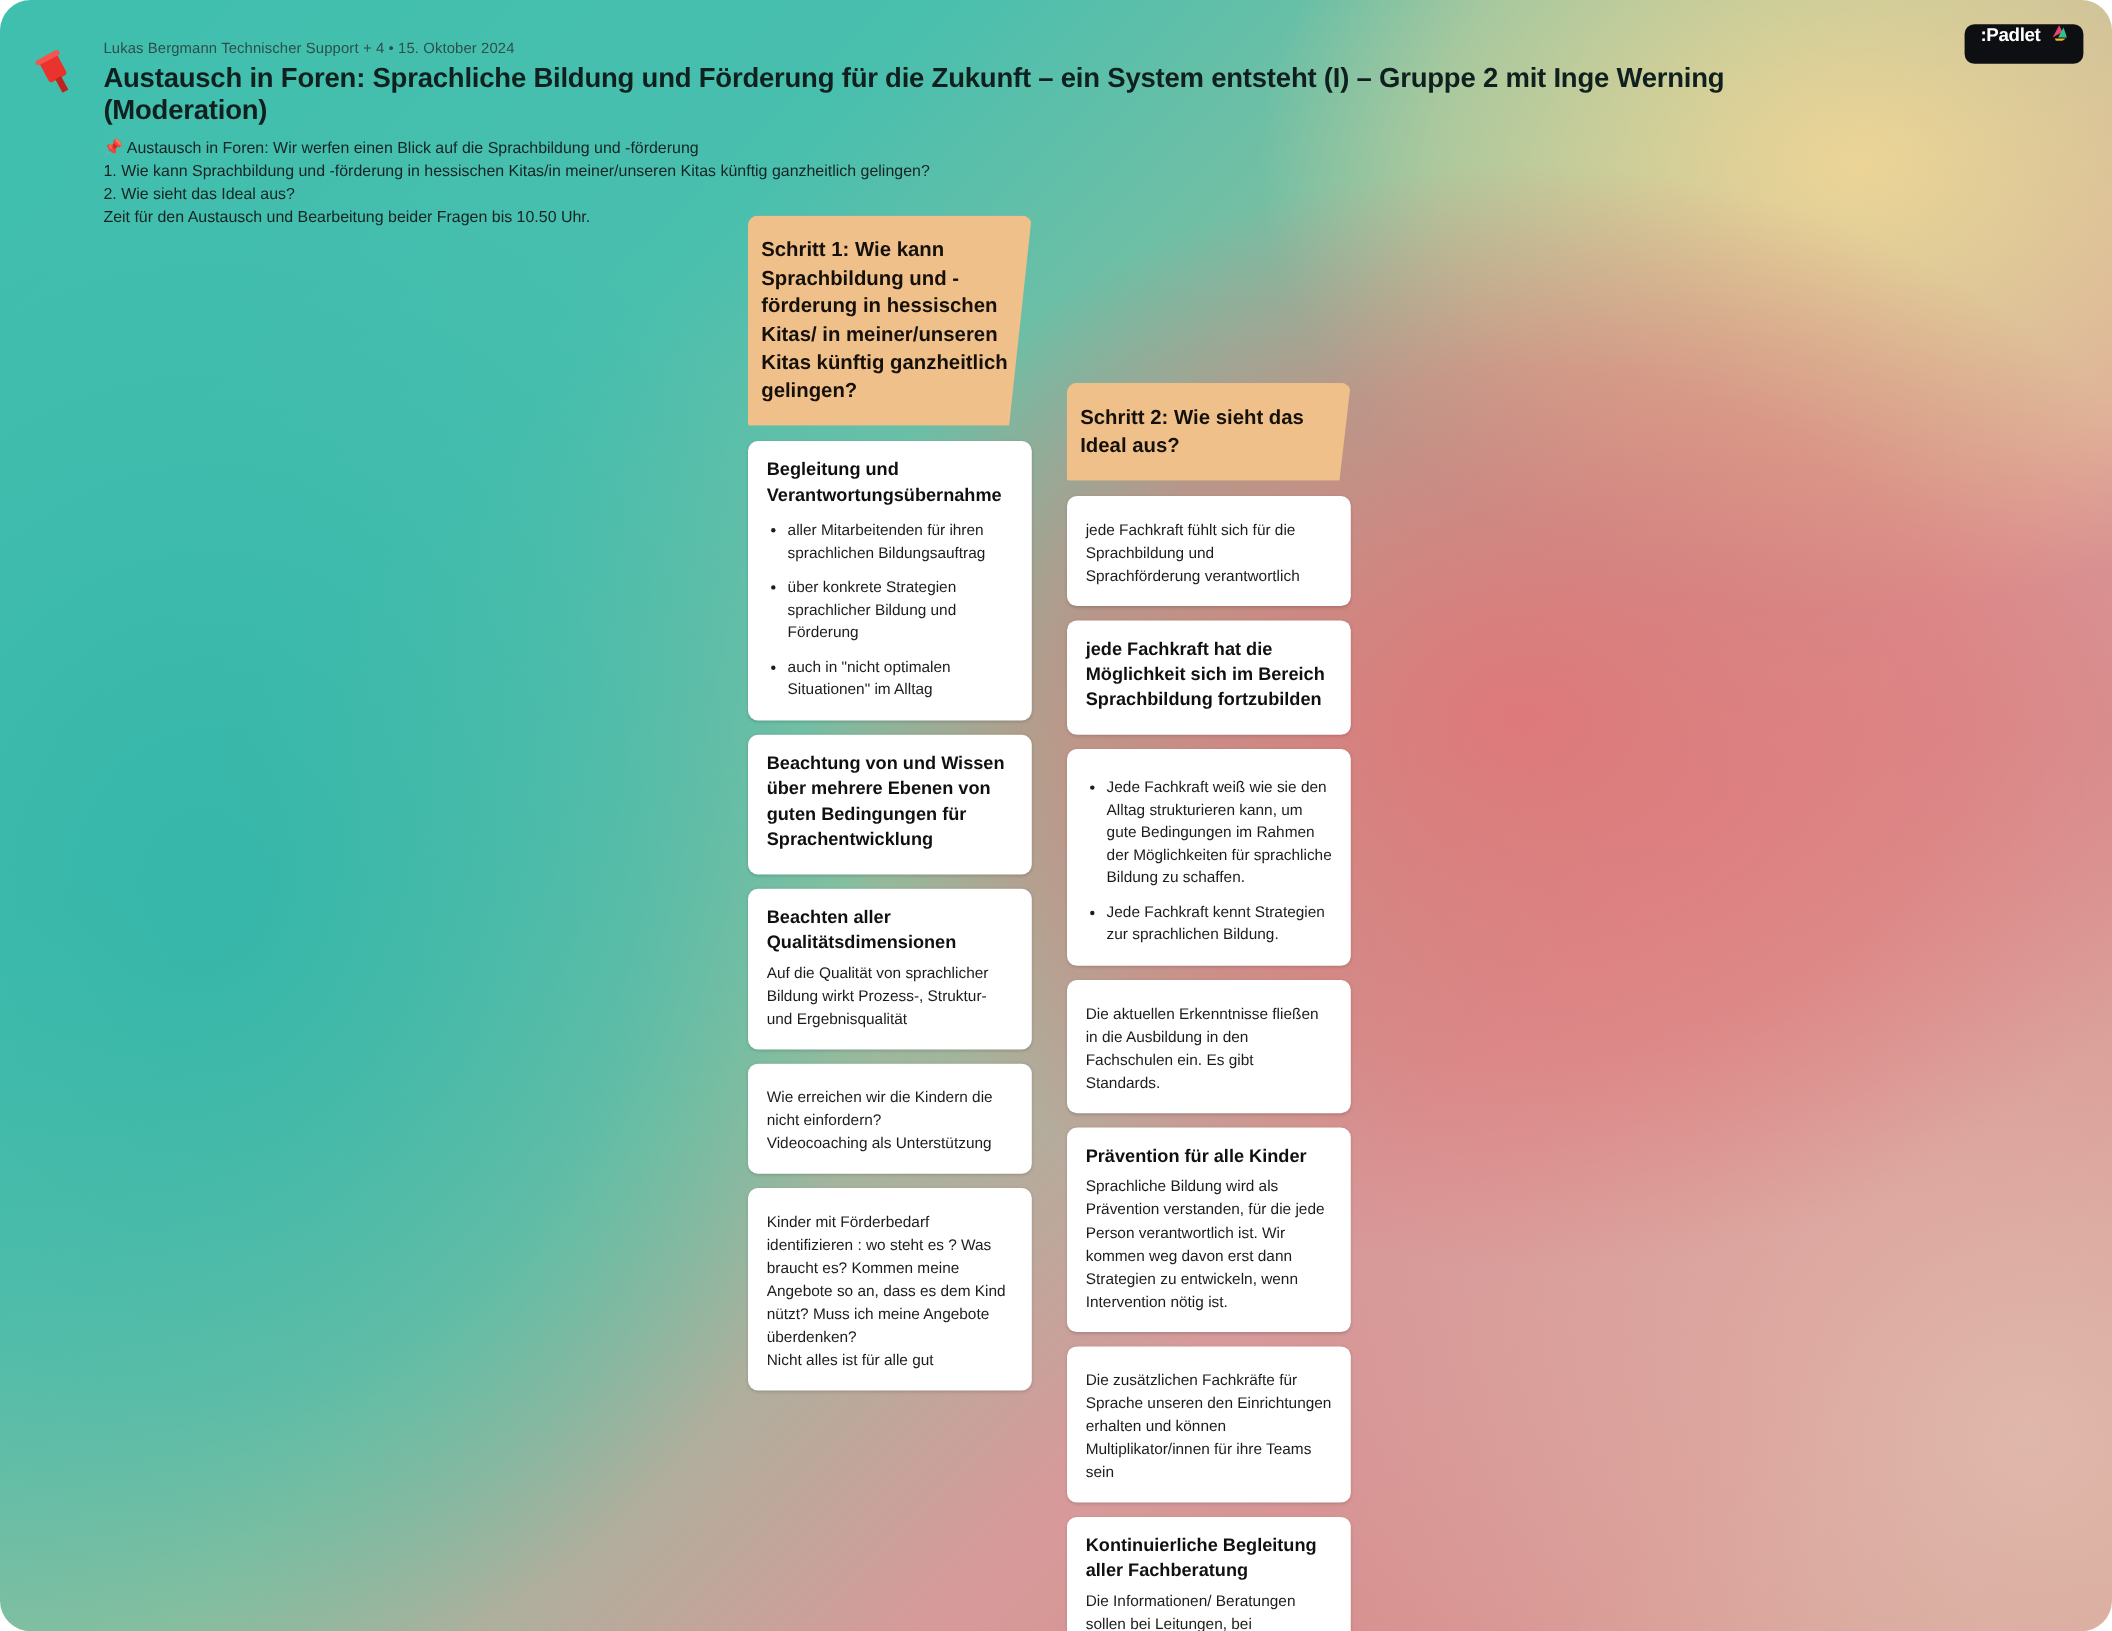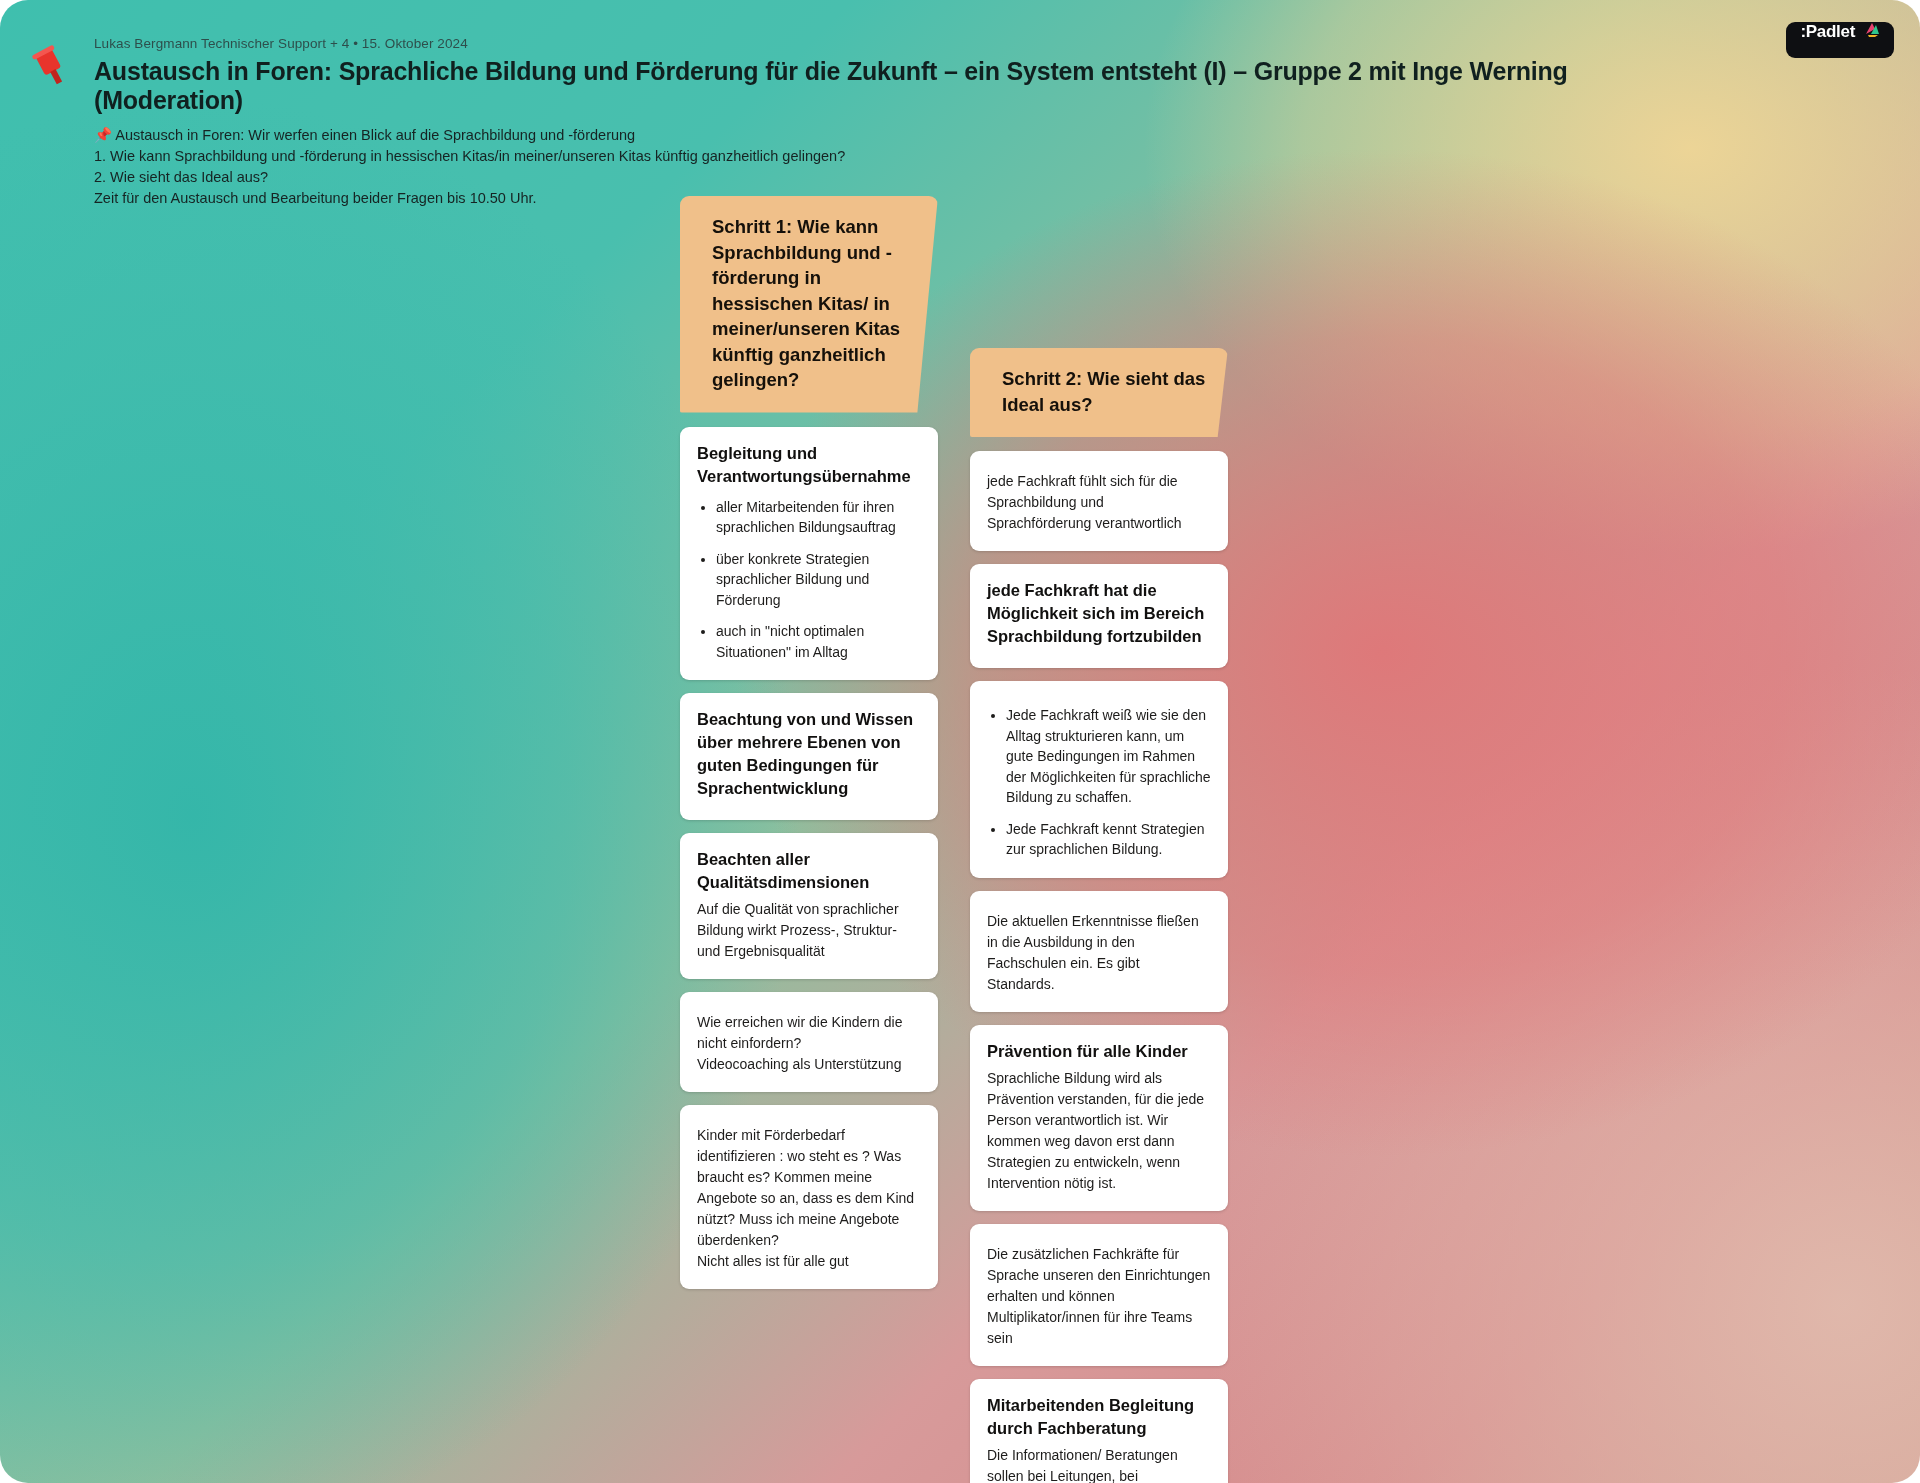--- a/index.html
+++ b/index.html
@@ -77,21 +77,21 @@
   .column {
     position: absolute;
     width: 258px;
   }
   #col1 { left: 680px; top: 196px; }
   #col2 { left: 970px; top: 348px; }
 
   .col-header {
     background: #f0c08a;
     border-radius: 9px 9px 2px 2px;
-    padding: 18px 20px 20px 32px;
+    padding: 18px 20px 20px 12px;
     font-size: 18.5px;
     font-weight: bold;
     line-height: 25.5px;
     color: #15100a;
     position: relative;
     margin-bottom: 14px;
   }
   .col-header.tapered { clip-path: polygon(0 0, 100% 0, 92% 100%, 0 100%); }
   .col-header.tapered2 { clip-path: polygon(0 0, 100% 0, 96% 100%, 0 100%); }
 
@@ -211,19 +211,19 @@
           <div class="card-body">Die aktuellen Erkenntnisse fließen in die Ausbildung in den Fachschulen ein. Es gibt Standards.</div>
         </div>
         <div class="card">
           <div class="card-title">Prävention für alle Kinder</div>
           <div class="card-body">Sprachliche Bildung wird als Prävention verstanden, für die jede Person verantwortlich ist. Wir kommen weg davon erst dann Strategien zu entwickeln, wenn Intervention nötig ist.</div>
         </div>
         <div class="card">
           <div class="card-body">Die zusätzlichen Fachkräfte für Sprache unseren den Einrichtungen erhalten und können Multiplikator/innen für ihre Teams sein</div>
         </div>
         <div class="card">
-          <div class="card-title">Mitarbeitenden Begleitung durch Fachberatung</div>
+          <div class="card-title">Kontinuierliche Begleitung aller Fachberatung</div>
           <div class="card-body">Die Informationen/ Beratungen sollen bei Leitungen, bei Fachkräften ankommen und zum Kind vordringen.</div>
         </div>
       </div>
   </div>
 
 </div>
 
 </body></html>

